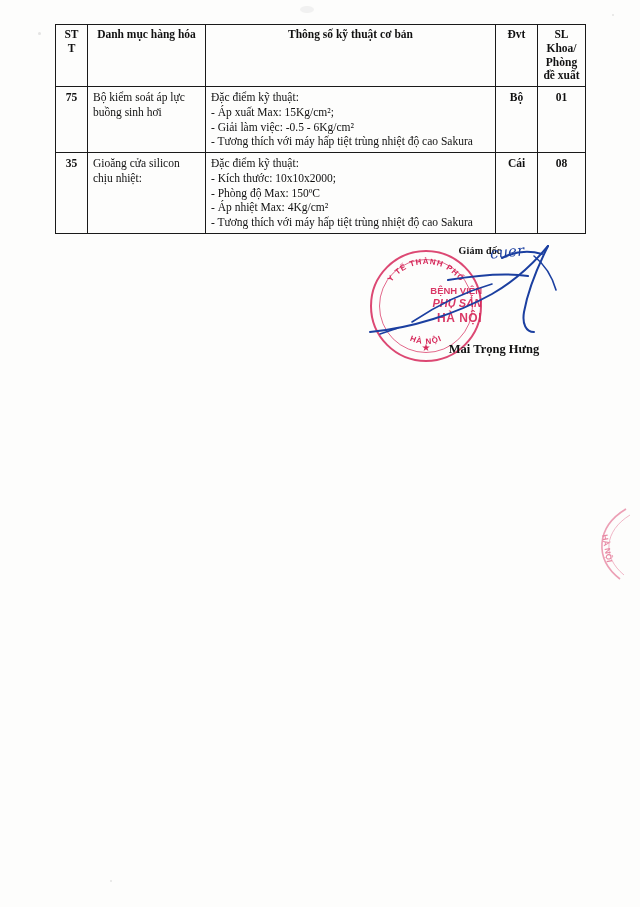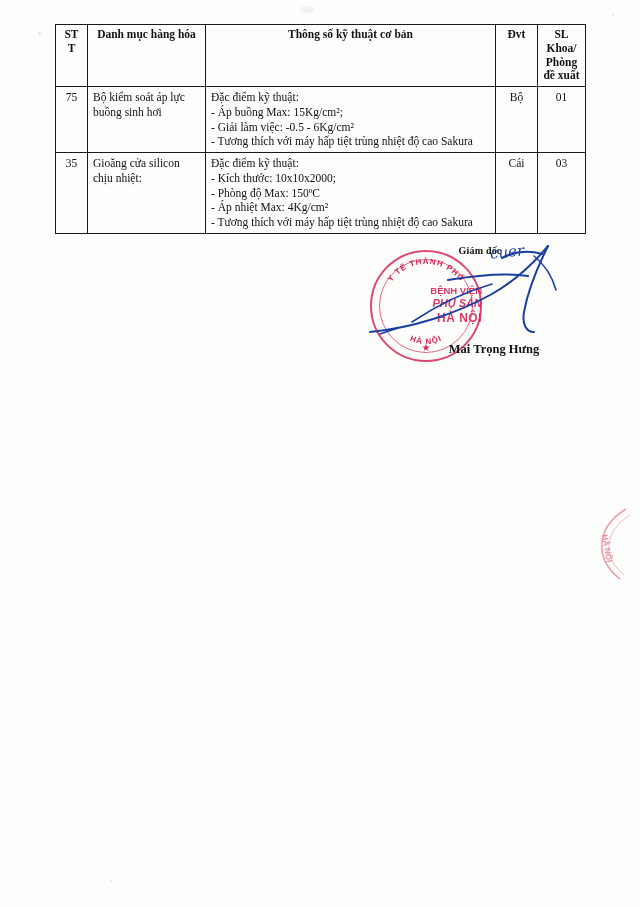--- a/index.html
+++ b/index.html
@@ -55,20 +55,21 @@
   }
   .c-stt   { width: 32px; }
   .c-name  { width: 118px; }
   .c-spec  { width: 290px; }
   .c-unit  { width: 42px; }
   .c-qty   { width: 48px; }
 
   td.center-mid {
     text-align: center;
     vertical-align: middle;
+    font-weight: bold;
   }
   .row-cell {
     height: 58px;
   }
   .spec-line {
     white-space: nowrap;
   }
 
   
   .sign-block {
@@ -222,40 +223,40 @@
           <div>Phòng</div>
           <div>đề xuất</div>
         </td>
       </tr>
 
       <tr>
         <td class="center-mid row-cell">75</td>
         <td>Bộ kiểm soát áp lực buồng sinh hơi</td>
         <td>
           <div class="spec-line">Đặc điểm kỹ thuật:</div>
-          <div class="spec-line">- Áp buồng Max: 15Kg/cm²;</div>
+          <div class="spec-line">- Áp xuất Max: 15Kg/cm²;</div>
           <div class="spec-line">- Giải làm việc: -0.5 - 6Kg/cm²</div>
           <div class="spec-line">- Tương thích với máy hấp tiệt trùng nhiệt độ cao Sakura</div>
         </td>
         <td class="center-mid">Bộ</td>
         <td class="center-mid">01</td>
       </tr>
 
       <tr>
         <td class="center-mid row-cell">35</td>
         <td>Gioăng cửa silicon chịu nhiệt:</td>
         <td>
           <div class="spec-line">Đặc điểm kỹ thuật:</div>
           <div class="spec-line">- Kích thước: 10x10x2000;</div>
           <div class="spec-line">- Phòng độ Max: 150ºC</div>
           <div class="spec-line">- Áp nhiệt Max: 4Kg/cm²</div>
           <div class="spec-line">- Tương thích với máy hấp tiệt trùng nhiệt độ cao Sakura</div>
         </td>
         <td class="center-mid">Cái</td>
-        <td class="center-mid">03</td>
+        <td class="center-mid">08</td>
       </tr>
     </tbody>
   </table>
 
   <div class="sign-block">
     <div class="sign-title">Giám đốc</div>
   </div>
   <div class="cursive">cuer</div>
 
   <div class="stamp">

